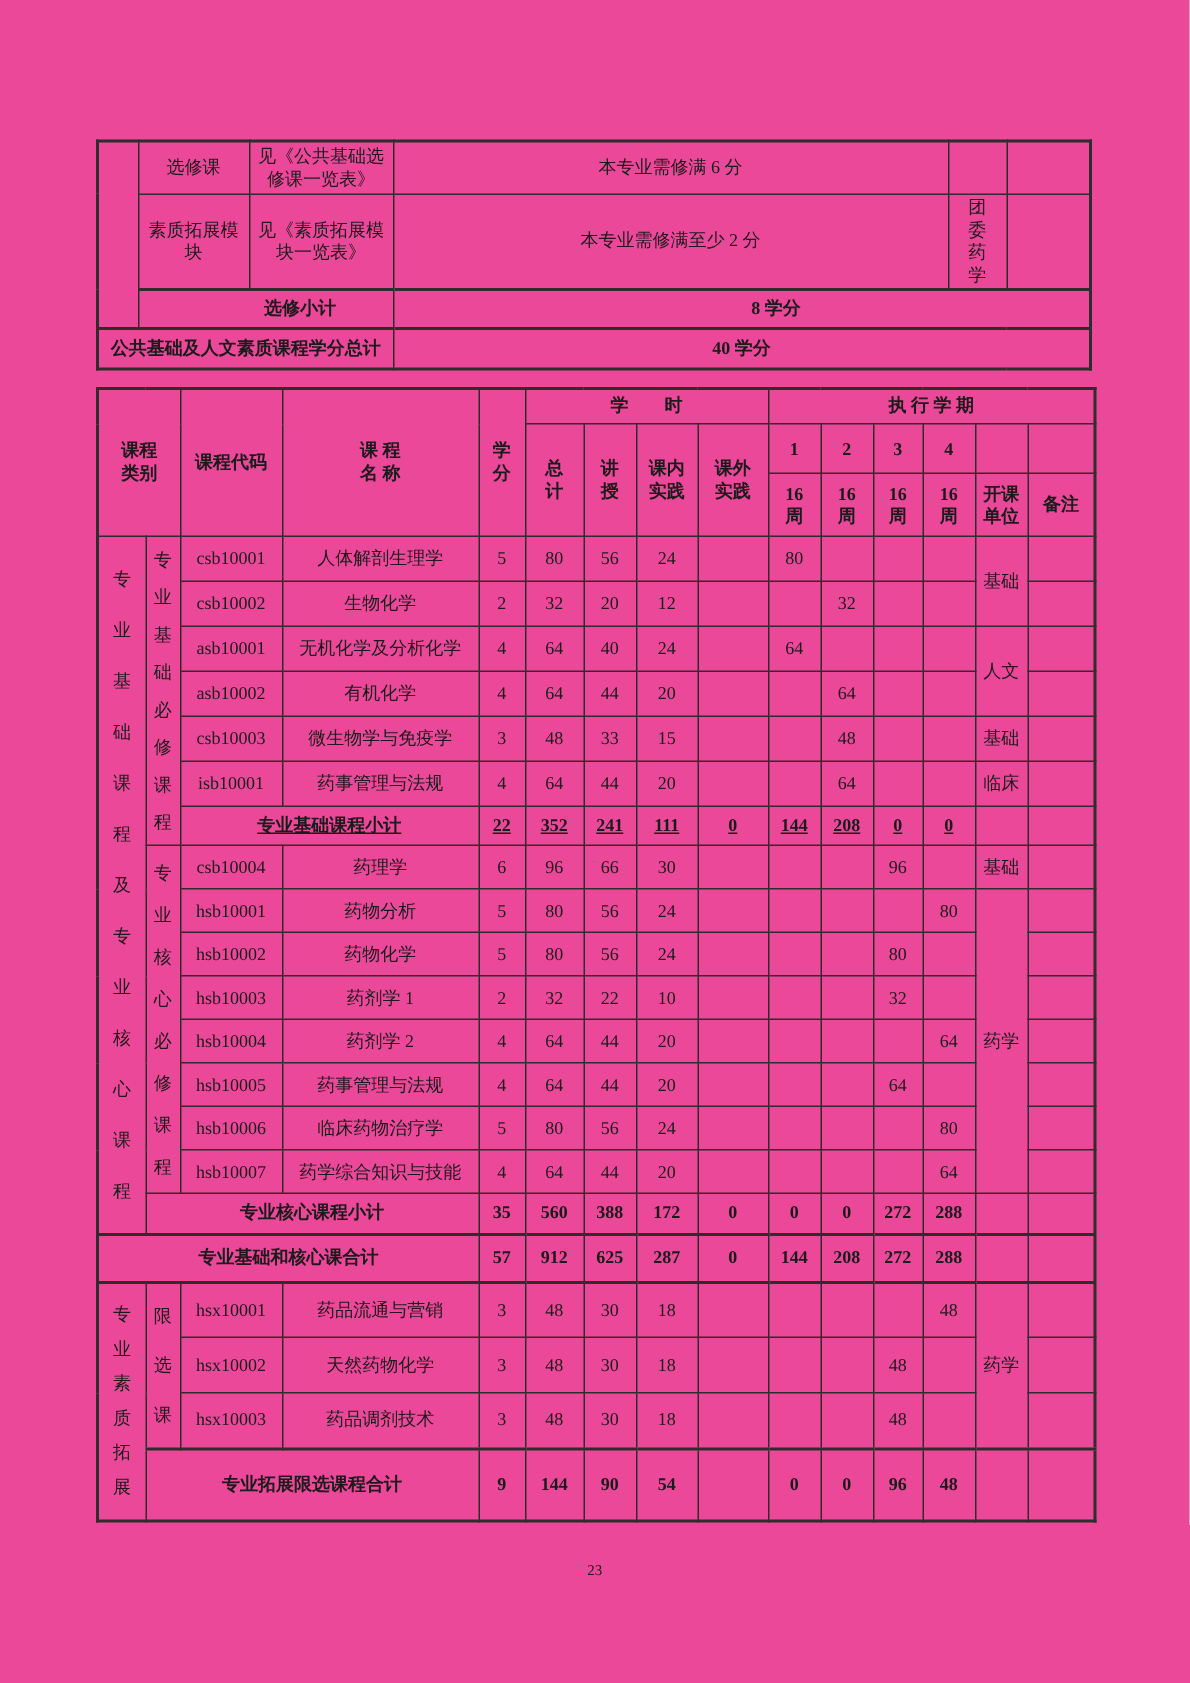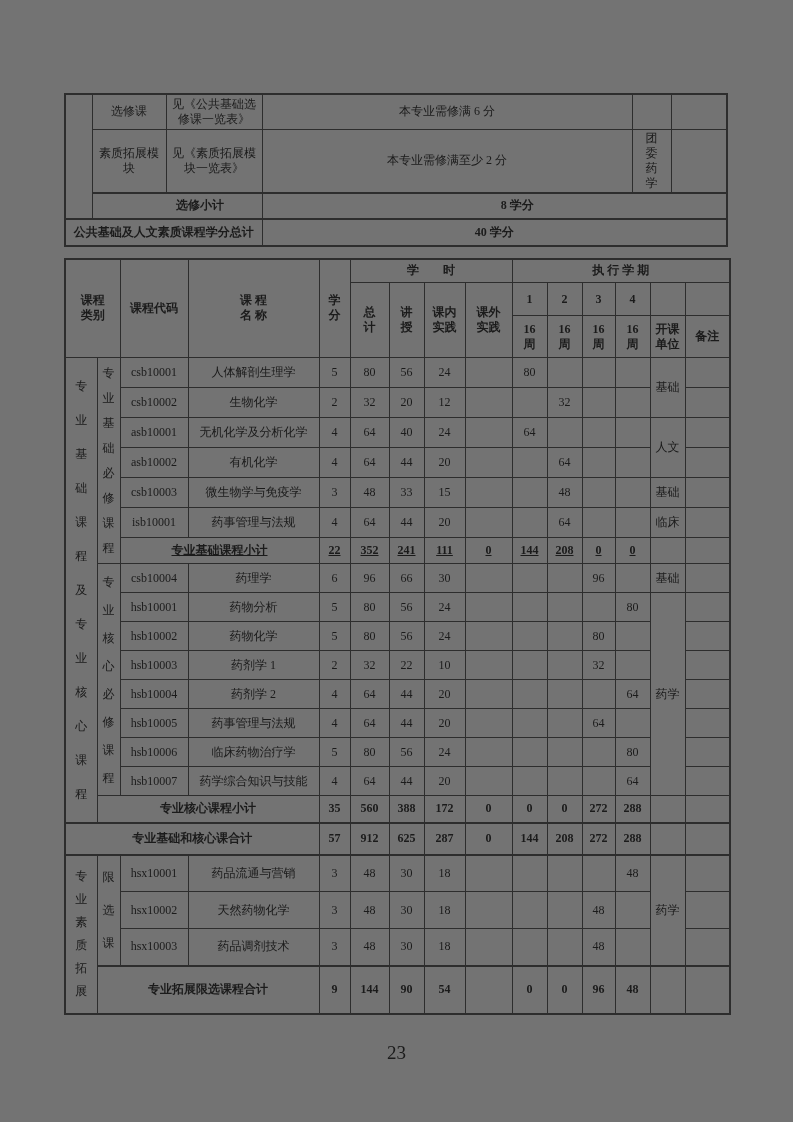--- a/index.html
+++ b/index.html
@@ -1,19 +1,19 @@
 <!DOCTYPE html>
 <html><head>
 <meta charset="utf-8">
 <style>
   * { margin:0; padding:0; box-sizing:border-box; }
   html,body { background:#e8e8e8; }
   .page {
     position:relative; width:793px; height:1122px; margin:0 auto;
-    background:#737373; overflow:hidden;
+    background:#ec4899; overflow:hidden;
     font-family:"Liberation Serif","DejaVu Serif",serif; color:#1b1b1b;
   }
   .content { position:absolute; left:64px; top:93px; width:665px; }
 
   table.t { border-collapse:collapse; table-layout:fixed; border:2px solid #2d2d2d; }
   .top-table { width:662px; }
   .main-table { width:665px; margin-top:11px; }
   td {
     border:1px solid #2d2d2d; text-align:center; vertical-align:middle;
     font-size:12px; line-height:1.25; padding:1px 2px; overflow:hidden;
@@ -50,21 +50,21 @@
   .top-table .tr-t3 td, .top-table .tr-t4 td { border-top-width:2px; }
   .main-table .tr-grand td { border-top-width:2px; border-bottom-width:2px; }
   .main-table .tr-s3sum td { border-top-width:2px; }
 
   .section-title {
     text-align:center; font-weight:bold; font-size:16px;
     margin-top:15px; letter-spacing:1px;
   }
   .page-number {
     position:absolute; left:0; top:1042px; width:793px;
-    text-align:center; font-size:19px;
+    text-align:center; font-size:10px;
   }
 </style>
 </head>
 <body>
 
 <div class="page">
   <div class="content">
 
     <table class="t top-table">
       <colgroup>

